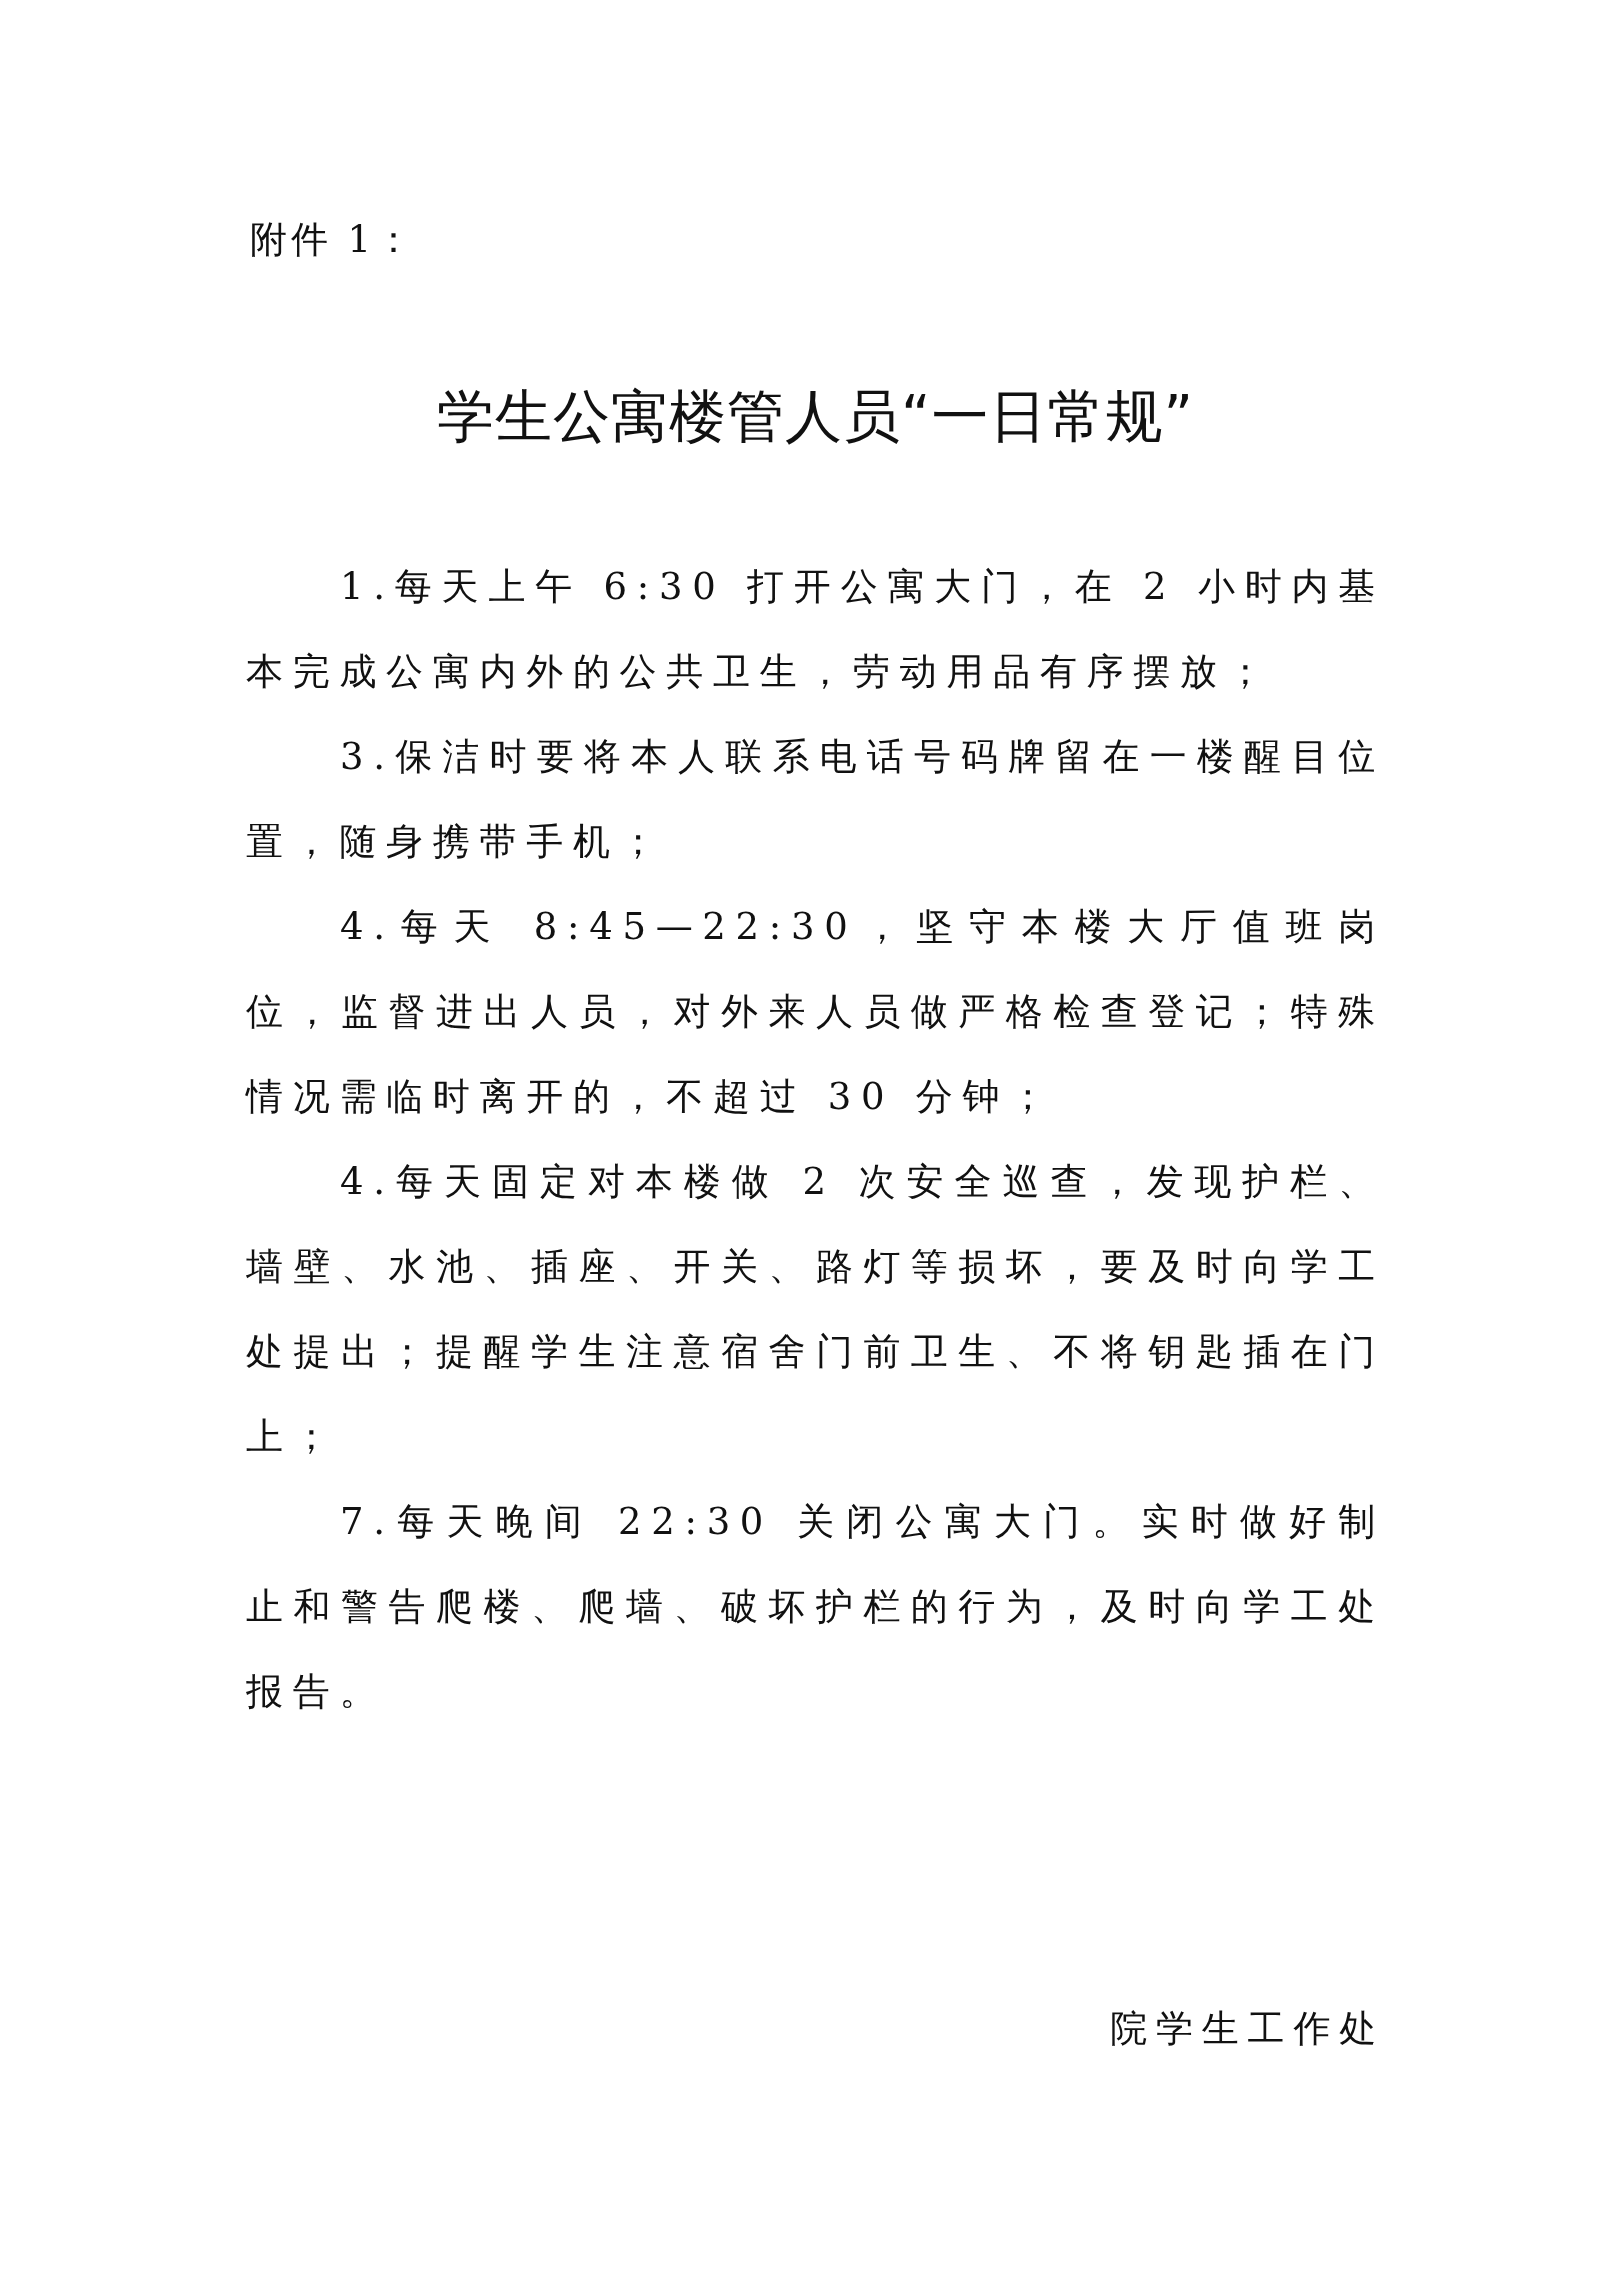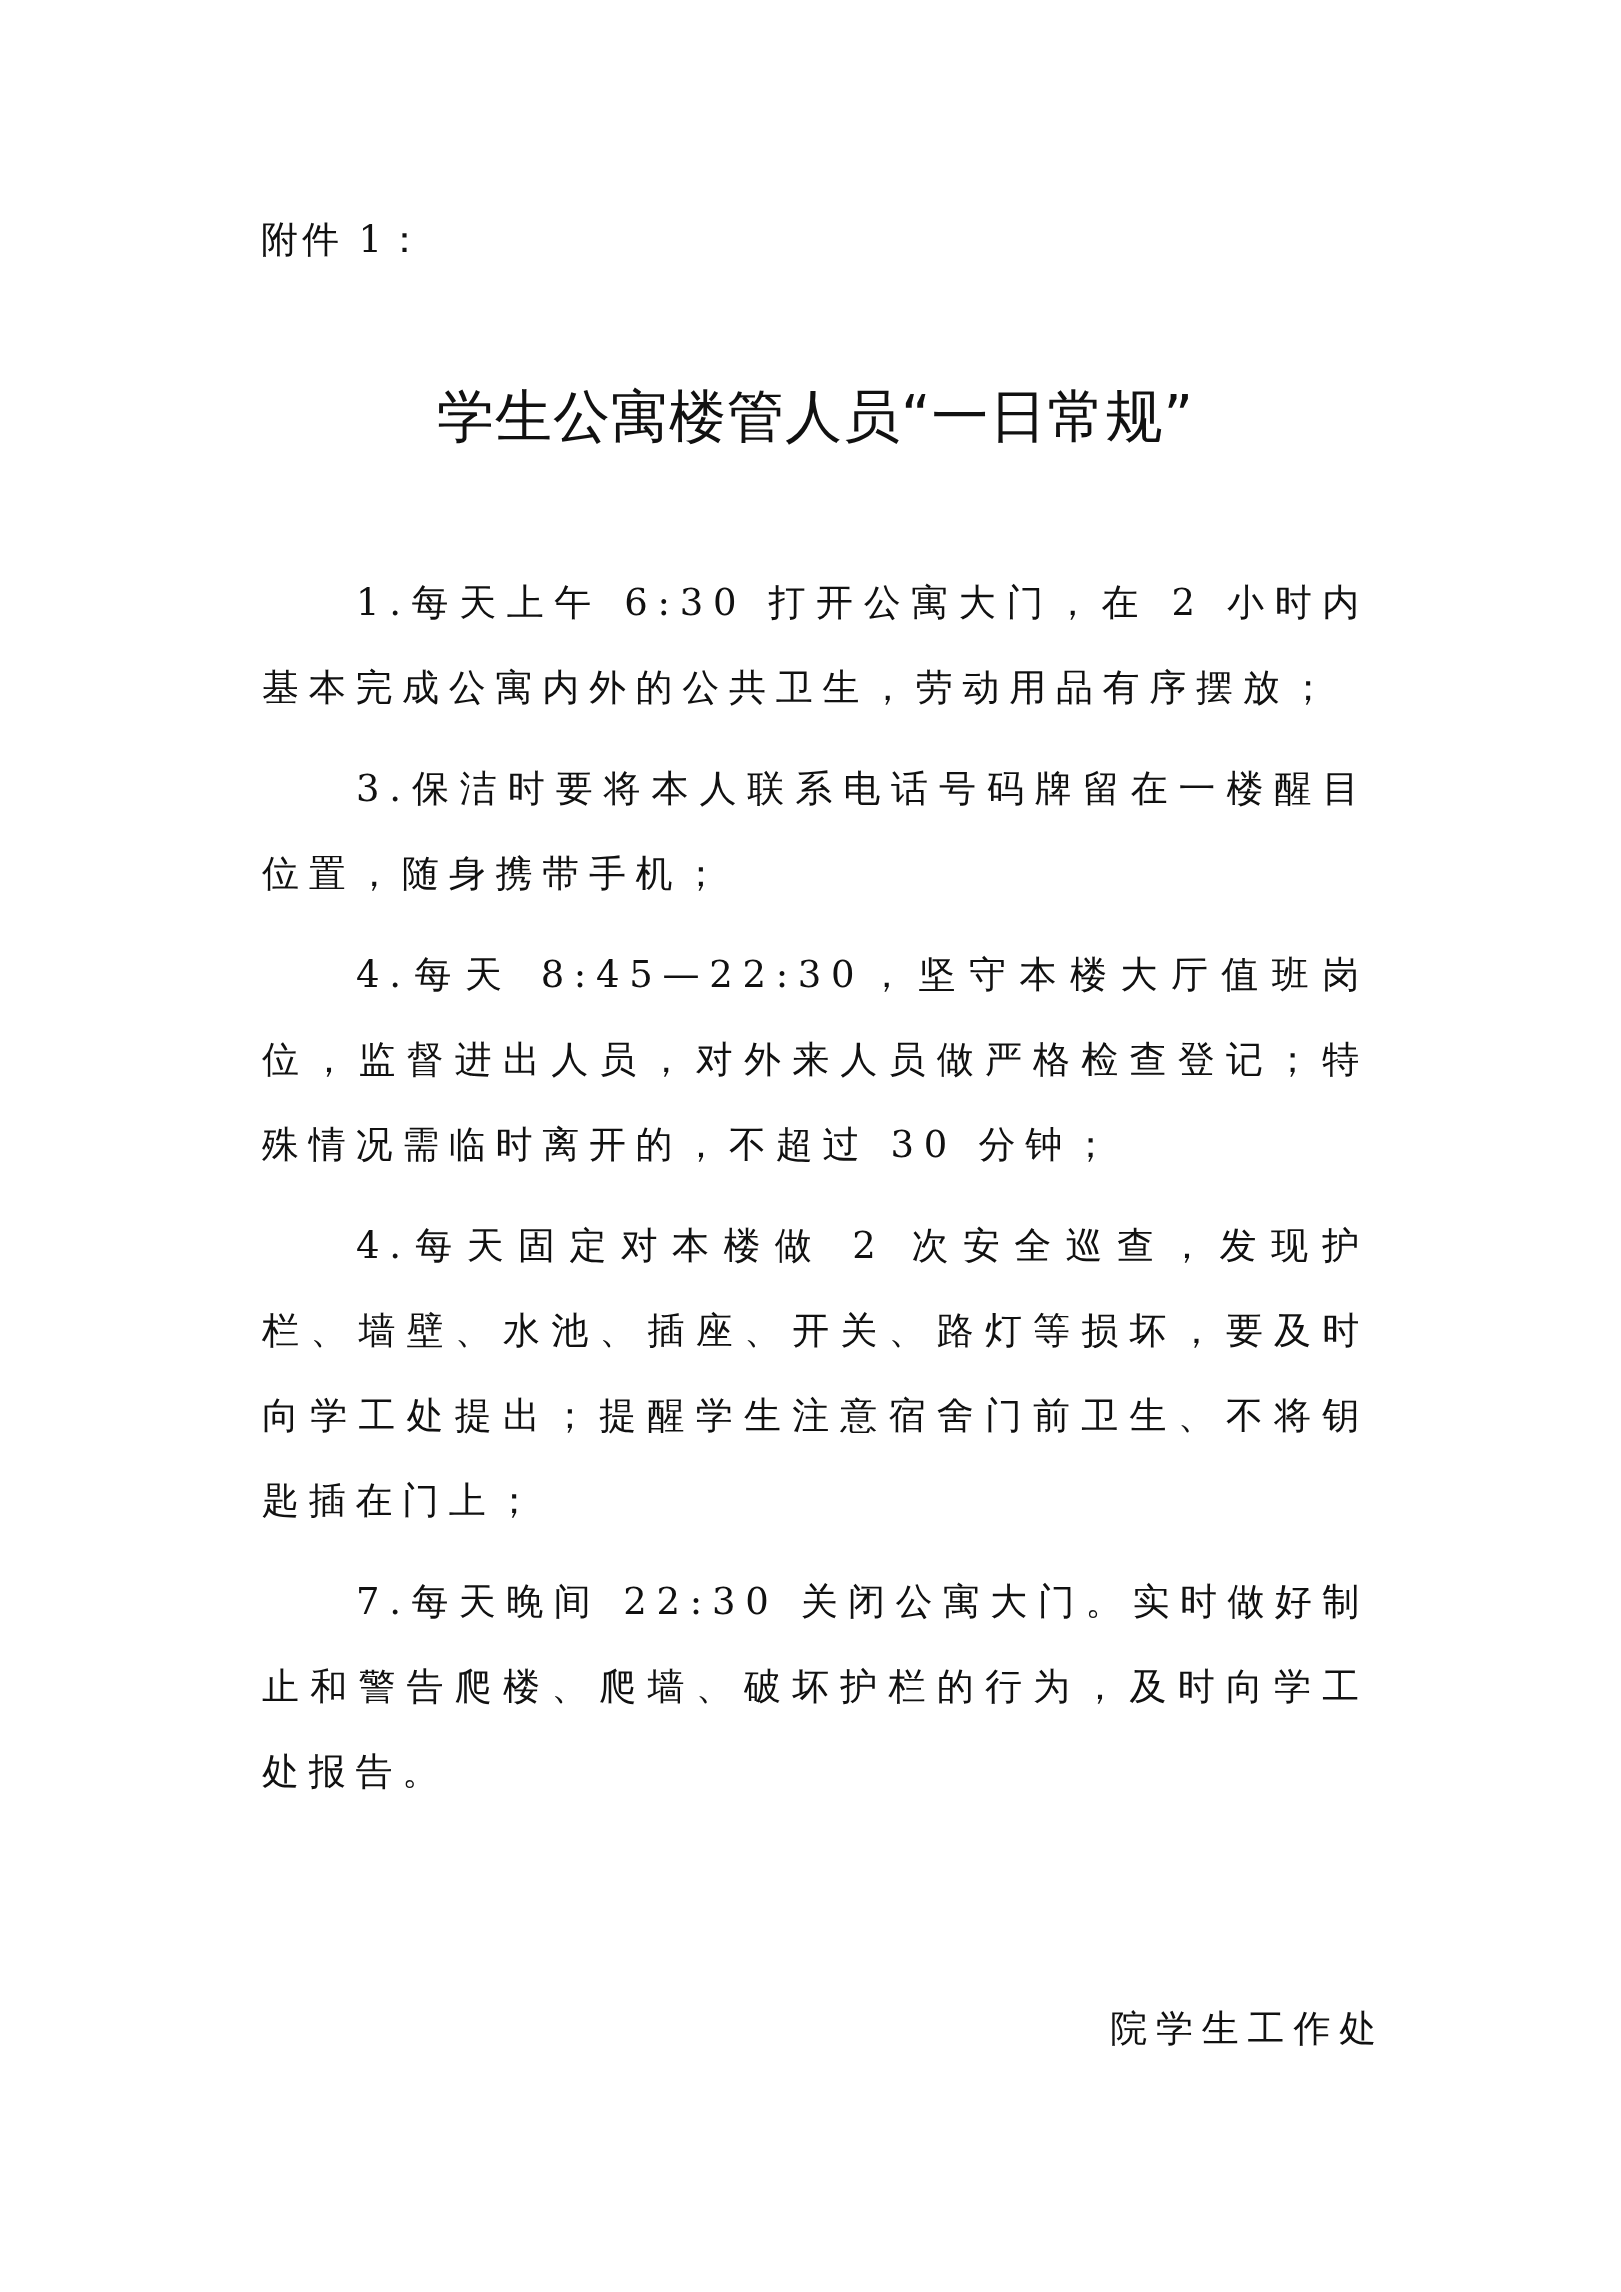--- a/index.html
+++ b/index.html
@@ -16,21 +16,21 @@
     color: #111111;
   }
   .page {
     position: absolute;
     left: 246px;
     top: 0;
     width: 1139px;
   }
   .attachment {
     position: absolute;
-    left: 15px;
+    left: 4px;
     top: 210px;
     font-size: 37px;
     line-height: 59px;
     letter-spacing: 3.9px;
     white-space: nowrap;
   }
   .title {
     position: absolute;
     left: 0;
     top: 377px;
@@ -43,21 +43,21 @@
     letter-spacing: 1px;
     white-space: nowrap;
   }
   .body {
     position: absolute;
     left: 0;
     top: 544px;
     width: 1139px;
   }
   .para {
-    margin: 16px;
+    margin: 0;
     font-size: 37px;
     line-height: 85px;
     letter-spacing: 9.7px;
     text-indent: 94px;
     text-align: justify;
     text-align-last: left;
     word-break: break-all;
   }
   .signature {
     position: absolute;

